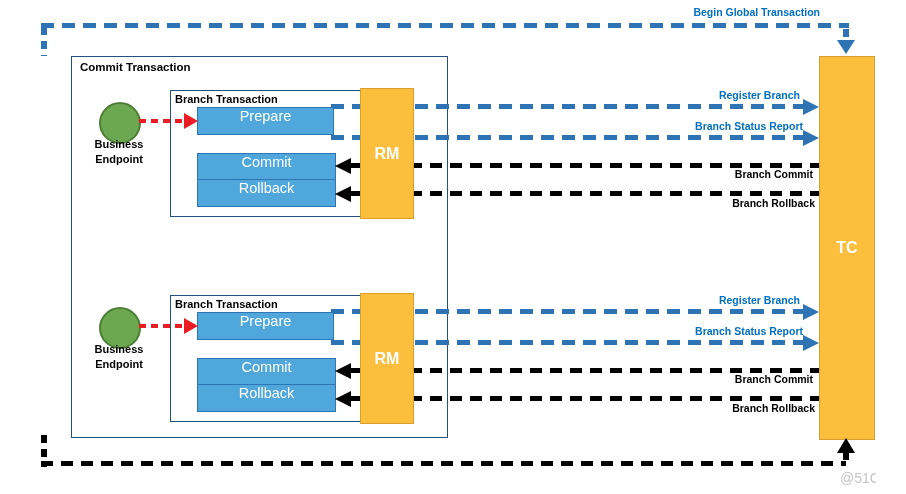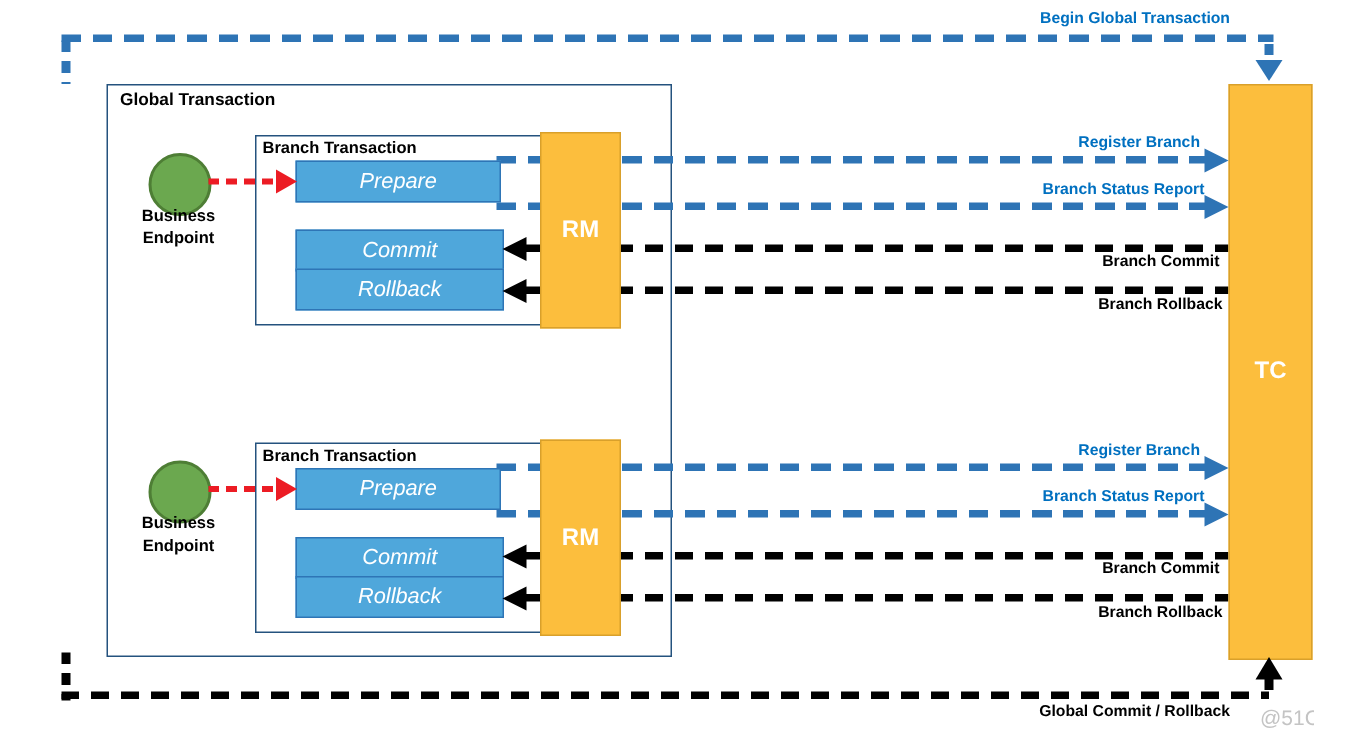--- a/index.html
+++ b/index.html
@@ -16,22 +16,22 @@
   body{font-family:"Liberation Sans",sans-serif;background:#fff;}
   #canvas{position:relative;width:876px;height:494px;background:#fff;overflow:hidden;}
   .abs{position:absolute;}
   
   .pillar{background:var(--orange);border:1px solid var(--orange-border);
     display:flex;align-items:center;justify-content:center;
     color:#fff;font-weight:bold;font-size:16px;z-index:4;}
   .container-box{border:1px solid var(--container-border);background:transparent;z-index:0;}
   .container-label{font-weight:bold;font-size:11.5px;color:#000;white-space:nowrap;z-index:1;}
   .action-box{background:var(--blue-box);border:1px solid var(--blue-box-border);
-    display:flex;align-items:center;justify-content:center;
-    color:#fff;font-style:italic;font-size:14.5px;z-index:3;}
+    display:flex;align-items:flex-start;justify-content:center;
+    color:#fff;font-size:14.5px;z-index:3;}
   .rm-box{background:var(--orange);border:1px solid var(--orange-border);
     display:flex;align-items:center;justify-content:center;
     color:#fff;font-weight:bold;font-size:16px;z-index:4;}
   .circle{width:38px;height:38px;border-radius:50%;background:var(--green);
     border:2px solid var(--green-border);z-index:3;}
   .endpoint-label{width:80px;text-align:center;font-weight:bold;font-size:11px;
     line-height:15px;color:#000;z-index:3;}
   
   .hdash-blue{height:5px;z-index:2;
     background:repeating-linear-gradient(90deg,var(--blue-arrow) 0 13px,transparent 13px 21px);}
@@ -67,21 +67,21 @@
   <div class="abs hdash-blue" style="left:41px;top:23px;width:808px;"></div>
   <div class="abs vdash-blue" style="left:843px;top:29px;height:12px;"></div>
   <div class="abs arr arr-down-blue" style="left:837px;top:40px;"></div>
 
 
   <div class="abs pillar" style="left:819px;top:56px;width:54px;height:382px;">
     <span>TC</span>
   </div>
 
   <div class="abs container-box" style="left:71px;top:56px;width:375px;height:380px;"></div>
-  <div class="abs container-label" style="left:80px;top:61px;">Global Transaction</div>
+  <div class="abs container-label" style="left:80px;top:61px;">Commit Transaction</div>
 
   <div class="branch-group" style="top:0;">
     <div class="abs container-box" style="left:170px;top:90px;width:242px;height:125px;"></div>
     <div class="abs container-label" style="left:175px;top:93px;font-size:11px;">Branch Transaction</div>
 
     <div class="abs circle" style="left:99px;top:102px;"></div>
     <div class="abs endpoint-label" style="left:79px;top:137px;">
       <div>Business</div>
       <div>Endpoint</div>
     </div>
@@ -161,17 +161,16 @@
 
     <div class="abs rm-box" style="left:360px;top:88px;width:52px;height:129px;">
       <span>RM</span>
     </div>
   </div>
 
   <div class="abs vdash-black" style="left:41px;top:435px;height:32px;"></div>
   <div class="abs hdash-black" style="left:41px;top:461px;width:805px;"></div>
   <div class="abs vdash-black" style="left:843px;top:452px;height:12px;"></div>
   <div class="abs arr arr-up-black" style="left:837px;top:438px;"></div>
-  <div class="abs flow-label black" style="left:620px;top:468px;width:200px;">Global Commit / Rollback</div>
 
   <div class="abs watermark" style="left:798px;top:470px;">@51CTO博客</div>
 
 </div>
 
 </body></html>

